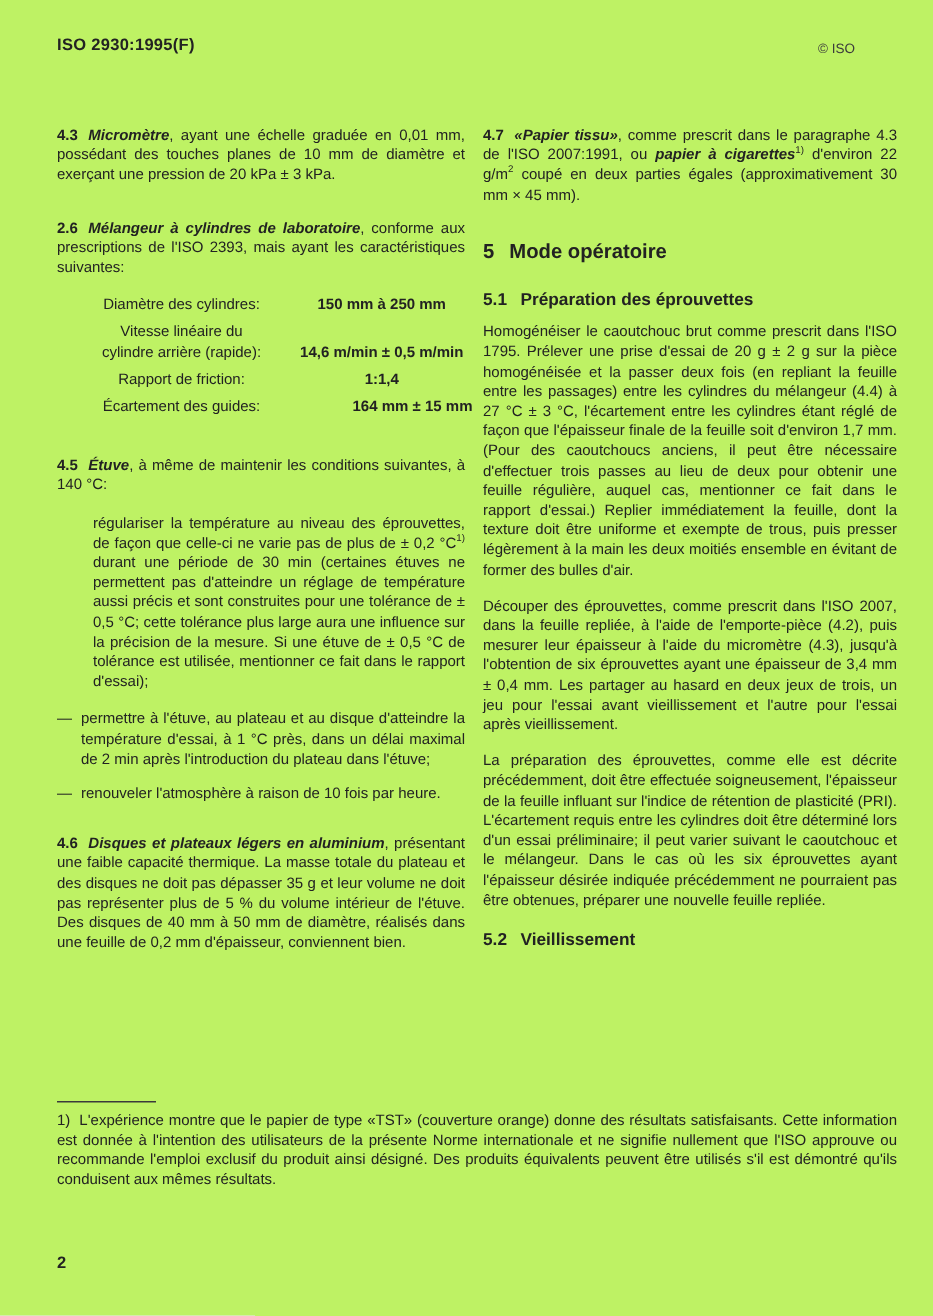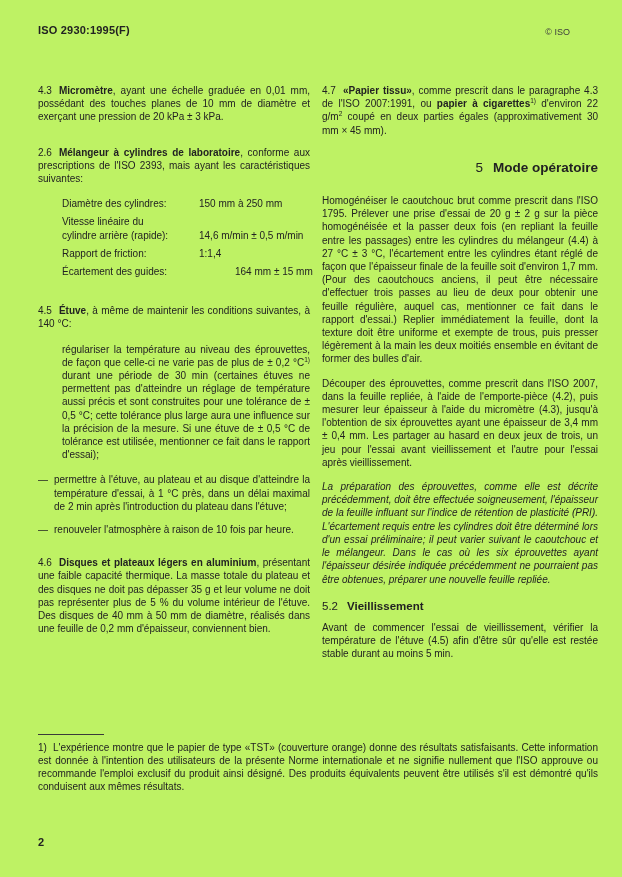--- a/index.html
+++ b/index.html
@@ -16,50 +16,50 @@
   
   .hdr-ref  { position:absolute; left:38px; top:24px; font-size:11px; font-weight:bold; letter-spacing:.2px; }
   .hdr-copy { position:absolute; right:52px; top:27px; font-size:9px; color:#3c3c3c;text-align:center; }
 
   
   .col { position:absolute; top:84px; font-size:10px; line-height:13.2px; }
   .col-left  { left:38px;  width:272px; }
   .col-right { left:322px; width:276px; }
 
   .par { margin:0; text-align:justify; }
-  .num  { font-weight:normal; margin-right:7px; }
-  .lead { font-weight:bold; }
+  .num  { font-weight:bold; margin-right:7px; }
+  .lead { font-weight:bold;font-style:italic; }
   sup.ref { font-size:6.5px; vertical-align:super; line-height:0; }
 
   .mb8  { margin-bottom:8px; }
   .mb10 { margin-bottom:10px; }
   .mb11 { margin-bottom:11px; }
   .mb12 { margin-bottom:12px; }
-  .mb14 { margin-bottom:14px;font-style:italic; }
+  .mb14 { margin-bottom:14px; }
   .mb20 { margin-bottom:20px; }
   .mb22 { margin-bottom:22px; }
   .mb24 { margin-bottom:24px; }
 
   
   .spec-table { margin:0 0 26px 24px; }
   .spec-row   { display:flex; align-items:flex-end; margin-bottom:5px; }
   .spec-row:last-child { margin-bottom:0;gap:36px; }
-  .spec-label { width:118px; flex:none; text-align:left; }
-  .spec-value { flex:1; padding-left:19px; text-align:left; white-space:nowrap; }
+  .spec-label { width:118px; flex:none; text-align:center; }
+  .spec-value { flex:1; padding-left:19px; text-align:center; white-space:nowrap;font-weight:bold; }
 
   
   .indent-block { margin:0 0 12px 24px; text-align:justify; }
 
   
   .dash-item   { display:flex; }
   .dash-marker { flex:none; width:16px; }
   .dash-text   { flex:1; text-align:justify; }
 
   
-  .h-main { font-size:13.5px; font-weight:bold; margin:0 0 20px 0; text-align:right; }
+  .h-main { font-size:13.5px; font-weight:bold; margin:0 0 20px 0; text-align:left; }
   .h-main .num { margin-right:10px; }
   .h-sub  { font-size:11.5px; font-weight:bold; margin:0 0 8px 0; text-align:left; }
   .h-sub .num { margin-right:9px; }
 
   
   .footnote { position:absolute; left:38px; top:734px; width:560px; font-size:10px; line-height:12.9px; }
   .fn-rule  { width:66px; height:0; border-top:1.2px solid #3a3a3a; margin-bottom:7px; }
   .fn-text  { margin:0; text-align:justify; }
   .fn-marker{ margin-right:6px; }
 
@@ -114,28 +114,28 @@
     <p class="par"><span class="num">4.6</span><span class="lead">Disques et plateaux légers en aluminium</span><span>, présentant une faible capacité thermique. La masse totale du plateau et des disques ne doit pas dépasser 35 g et leur volume ne doit pas représenter plus de 5 % du volume intérieur de l'étuve. Des disques de 40 mm à 50 mm de diamètre, réalisés dans une feuille de 0,2 mm d'épaisseur, conviennent bien.</span></p>
 
   </div>
 
   <div class="col col-right">
 
     <p class="par mb24"><span class="num">4.7</span><span class="lead">«Papier tissu»</span><span>, comme prescrit dans le paragraphe 4.3 de l'ISO 2007:1991, ou </span><span class="lead">papier à cigarettes</span><sup class="ref">1)</sup><span> d'environ 22 g/m</span><sup class="ref">2</sup><span> coupé en deux parties égales (approximativement 30 mm × 45 mm).</span></p>
 
     <h2 class="h-main"><span class="num">5</span><span>Mode opératoire</span></h2>
 
+    <h3 class="h-sub mb8"><span class="num">5.1</span><span>Préparation des éprouvettes</span></h3>
 
     <p class="par mb11">Homogénéiser le caoutchouc brut comme prescrit dans l'ISO 1795. Prélever une prise d'essai de 20 g ± 2 g sur la pièce homogénéisée et la passer deux fois (en repliant la feuille entre les passages) entre les cylindres du mélangeur (4.4) à 27 °C ± 3 °C, l'écartement entre les cylindres étant réglé de façon que l'épaisseur finale de la feuille soit d'environ 1,7 mm. (Pour des caoutchoucs anciens, il peut être nécessaire d'effectuer trois passes au lieu de deux pour obtenir une feuille régulière, auquel cas, mentionner ce fait dans le rapport d'essai.) Replier immédiatement la feuille, dont la texture doit être uniforme et exempte de trous, puis presser légèrement à la main les deux moitiés ensemble en évitant de former des bulles d'air.</p>
     <p class="par mb11">Découper des éprouvettes, comme prescrit dans l'ISO 2007, dans la feuille repliée, à l'aide de l'emporte-pièce (4.2), puis mesurer leur épaisseur à l'aide du micromètre (4.3), jusqu'à l'obtention de six éprouvettes ayant une épaisseur de 3,4 mm ± 0,4 mm. Les partager au hasard en deux jeux de trois, un jeu pour l'essai avant vieillissement et l'autre pour l'essai après vieillissement.</p>
     <p class="par mb14">La préparation des éprouvettes, comme elle est décrite précédemment, doit être effectuée soigneusement, l'épaisseur de la feuille influant sur l'indice de rétention de plasticité (PRI). L'écartement requis entre les cylindres doit être déterminé lors d'un essai préliminaire; il peut varier suivant le caoutchouc et le mélangeur. Dans le cas où les six éprouvettes ayant l'épaisseur désirée indiquée précédemment ne pourraient pas être obtenues, préparer une nouvelle feuille repliée.</p>
 
     <h3 class="h-sub mb10"><span class="num">5.2</span><span>Vieillissement</span></h3>
 
-    <p class="par">Avant de commencer l'essai de vieillissement, vérifier la température de l'étuve (4.5) afin d'être sûr qu'elle est restée stable durant au moins 5 min.</p>
 
   </div>
 
   <div class="footnote">
     <div class="fn-rule"></div>
     <p class="fn-text"><span class="fn-marker">1)</span><span>L'expérience montre que le papier de type «TST» (couverture orange) donne des résultats satisfaisants. Cette information est donnée à l'intention des utilisateurs de la présente Norme internationale et ne signifie nullement que l'ISO approuve ou recommande l'emploi exclusif du produit ainsi désigné. Des produits équivalents peuvent être utilisés s'il est démontré qu'ils conduisent aux mêmes résultats.</span></p>
   </div>
 
   <div class="page-num">2</div>
 

